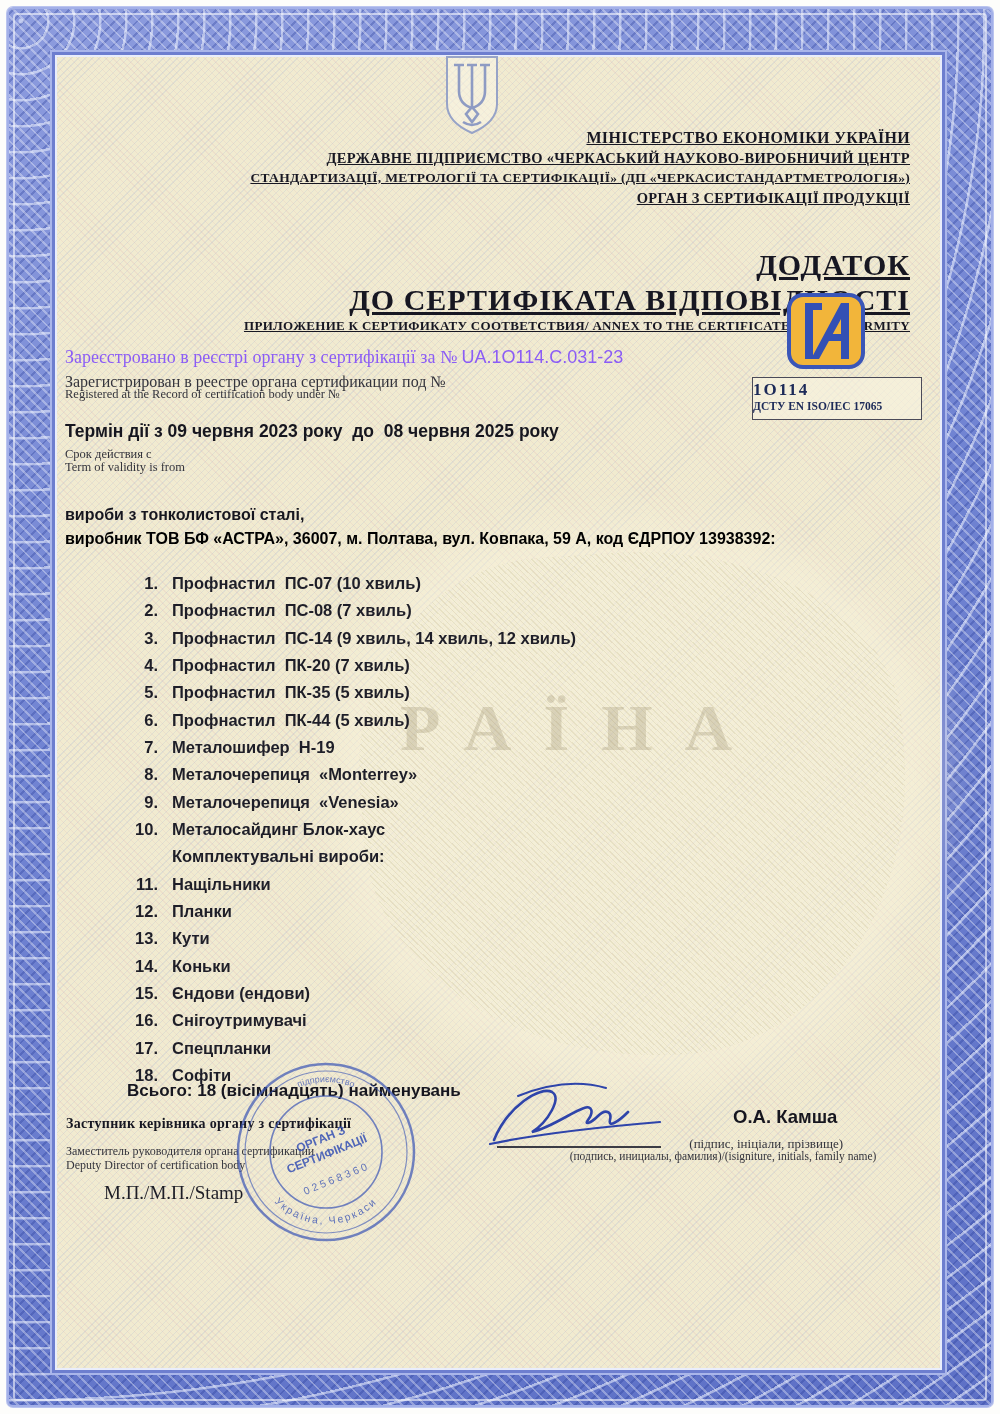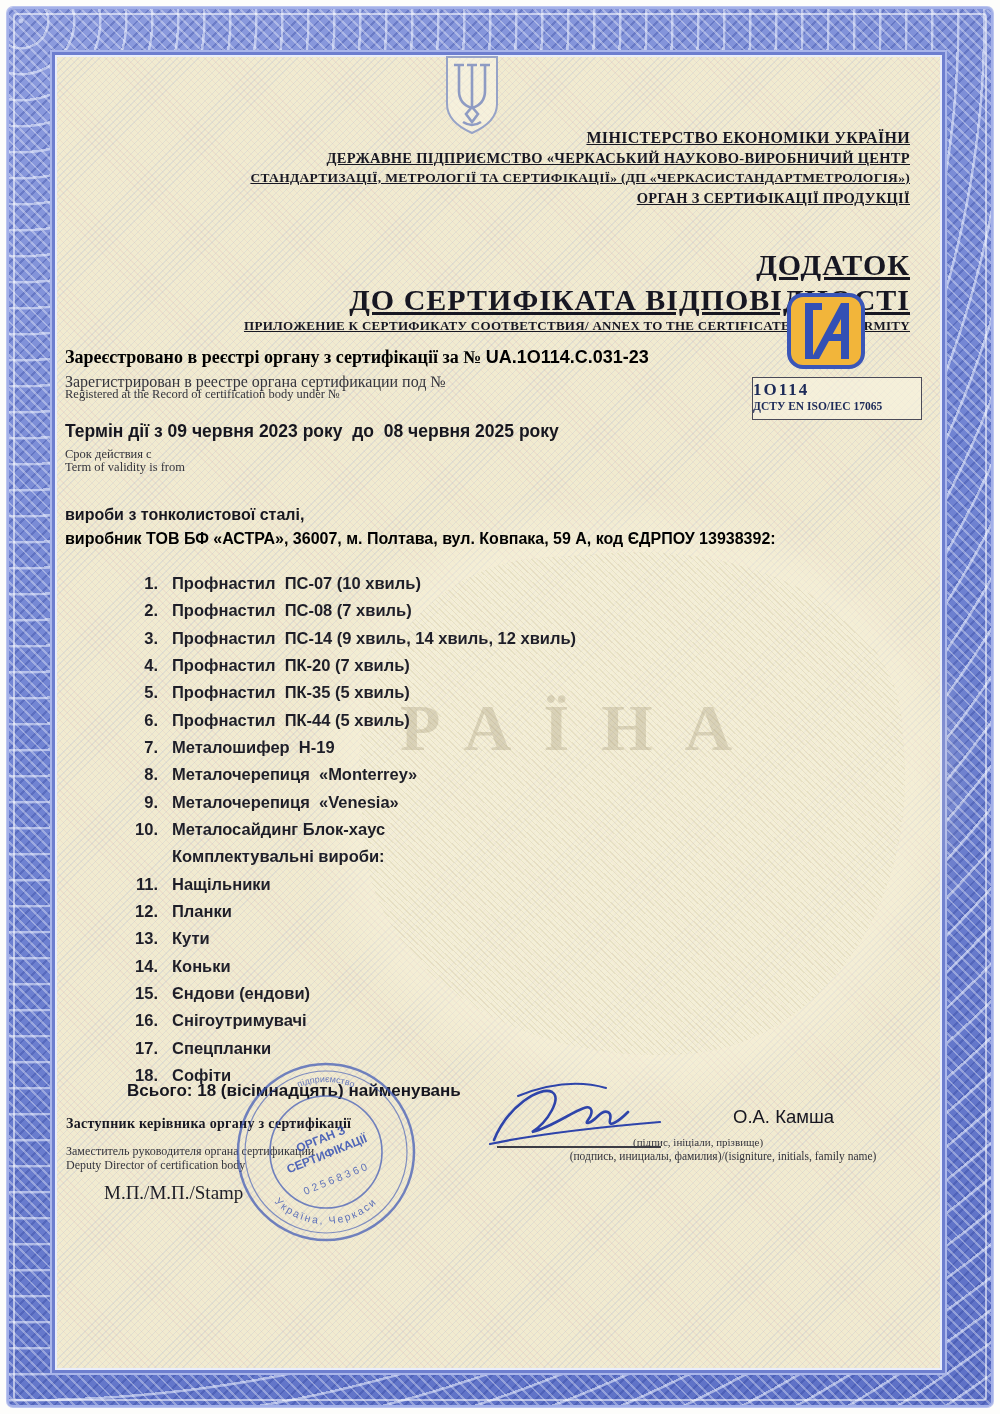--- a/index.html
+++ b/index.html
@@ -76,21 +76,21 @@
   <div class="abs ctr hdr" style="top:318px;font-size:13px;">ПРИЛОЖЕНИЕ К СЕРТИФИКАТУ СООТВЕТСТВИЯ/ ANNEX TO THE CERTIFICATE OF CONFORMITY</div>
 
   <svg class="abs" style="left:786px;top:292px;" width="80" height="78" viewBox="0 0 80 78">
     <rect x="3" y="3" width="74" height="72" rx="14" fill="#f2b53a" stroke="#3a56b8" stroke-width="4"></rect>
     <rect x="19" y="11" width="8" height="56" fill="#3350b4"></rect>
     <rect x="19" y="11" width="17" height="7" fill="#3350b4"></rect>
     <path d="M25,67 L55,11 L63,11 L63,67 L55,67 L55,27 L33,67 Z" fill="#3350b4"></path>
     <rect x="43" y="42" width="20" height="7" fill="#3350b4"></rect>
   </svg>
 
-  <div class="abs" style="left:65px;top:347px;font-size:18px;font-weight:bold;color:#000000;">
+  <div class="abs" style="left:65px;top:347px;font-size:18px;font-weight:normal;color:#8b5cf6;">
     <span>Зареєстровано в реєстрі органу з сертифікації за №</span>
     <span class="sans">UA.1О114.С.031-23</span>
   </div>
   <div class="abs sub" style="left:65px;top:373px;font-size:16px;">Зарегистрирован в реестре органа сертификации под №</div>
   <div class="abs sub" style="left:65px;top:387px;font-size:12.5px;">Registered at the Record of certification body under №</div>
 
   <div class="acc-box">
     <div style="font-size:17px;font-weight:bold;letter-spacing:2px;margin-top:2px;">1О114</div>
     <div style="font-size:11.5px;font-weight:bold;">ДСТУ EN ISO/ІЕС 17065</div>
   </div>
@@ -188,22 +188,22 @@
 
   <svg class="abs" style="left:488px;top:1078px;" width="190" height="75" viewBox="0 0 190 75">
     <g fill="none" stroke="#2e44aa" stroke-linecap="round">
       <path d="M6,62 C20,28 52,8 64,14 C74,20 60,44 44,54 C62,50 84,34 96,30 C104,27 106,34 100,42 C96,47 102,46 110,38 C118,30 124,34 122,42 C120,50 130,44 140,34" stroke-width="2.6"></path>
       <path d="M2,66 C40,58 100,50 172,44" stroke-width="2.2"></path>
       <path d="M30,18 C60,6 90,2 118,10" stroke-width="2"></path>
     </g>
   </svg>
   <div class="abs" style="left:497px;top:1146px;width:164px;height:1.5px;background:#3c3c44;"></div>
 
-  <div class="abs sans" style="left:733px;top:1106px;font-size:18.5px;font-weight:normal;color:#16161f;">О.А. Камша</div>
-  <div class="abs sub" style="left:633px;top:1136px;width:210px;text-align:left;font-size:11px;">(підпис, ініціали, прізвище)</div>
+  <div class="abs sans" style="left:733px;top:1106px;font-size:18.5px;font-weight:bold;color:#16161f;">О.А. Камша</div>
+  <div class="abs sub" style="left:633px;top:1136px;width:210px;text-align:right;font-size:13px;">(підпис, ініціали, прізвище)</div>
   <div class="abs sub" style="left:533px;top:1150px;width:380px;text-align:center;font-size:11.5px;">(подпись, инициалы, фамилия)/(isigniture, initials, family name)</div>
 
   <svg class="abs" style="left:232px;top:1058px;opacity:.88;" width="188" height="188" viewBox="0 0 188 188">
     <defs>
       <path id="arcTop" d="M 24 94 A 70 70 0 0 1 164 94"></path>
       <path id="arcBottom" d="M 22 94 A 72 72 0 0 0 166 94"></path>
     </defs>
     <circle cx="94" cy="94" r="88" fill="none" stroke="#3b55b5" stroke-width="2.5" opacity=".8"></circle>
     <circle cx="94" cy="94" r="81" fill="none" stroke="#3b55b5" stroke-width="1.2" opacity=".7"></circle>
     <circle cx="94" cy="94" r="56" fill="none" stroke="#3b55b5" stroke-width="1.6" opacity=".8"></circle>

